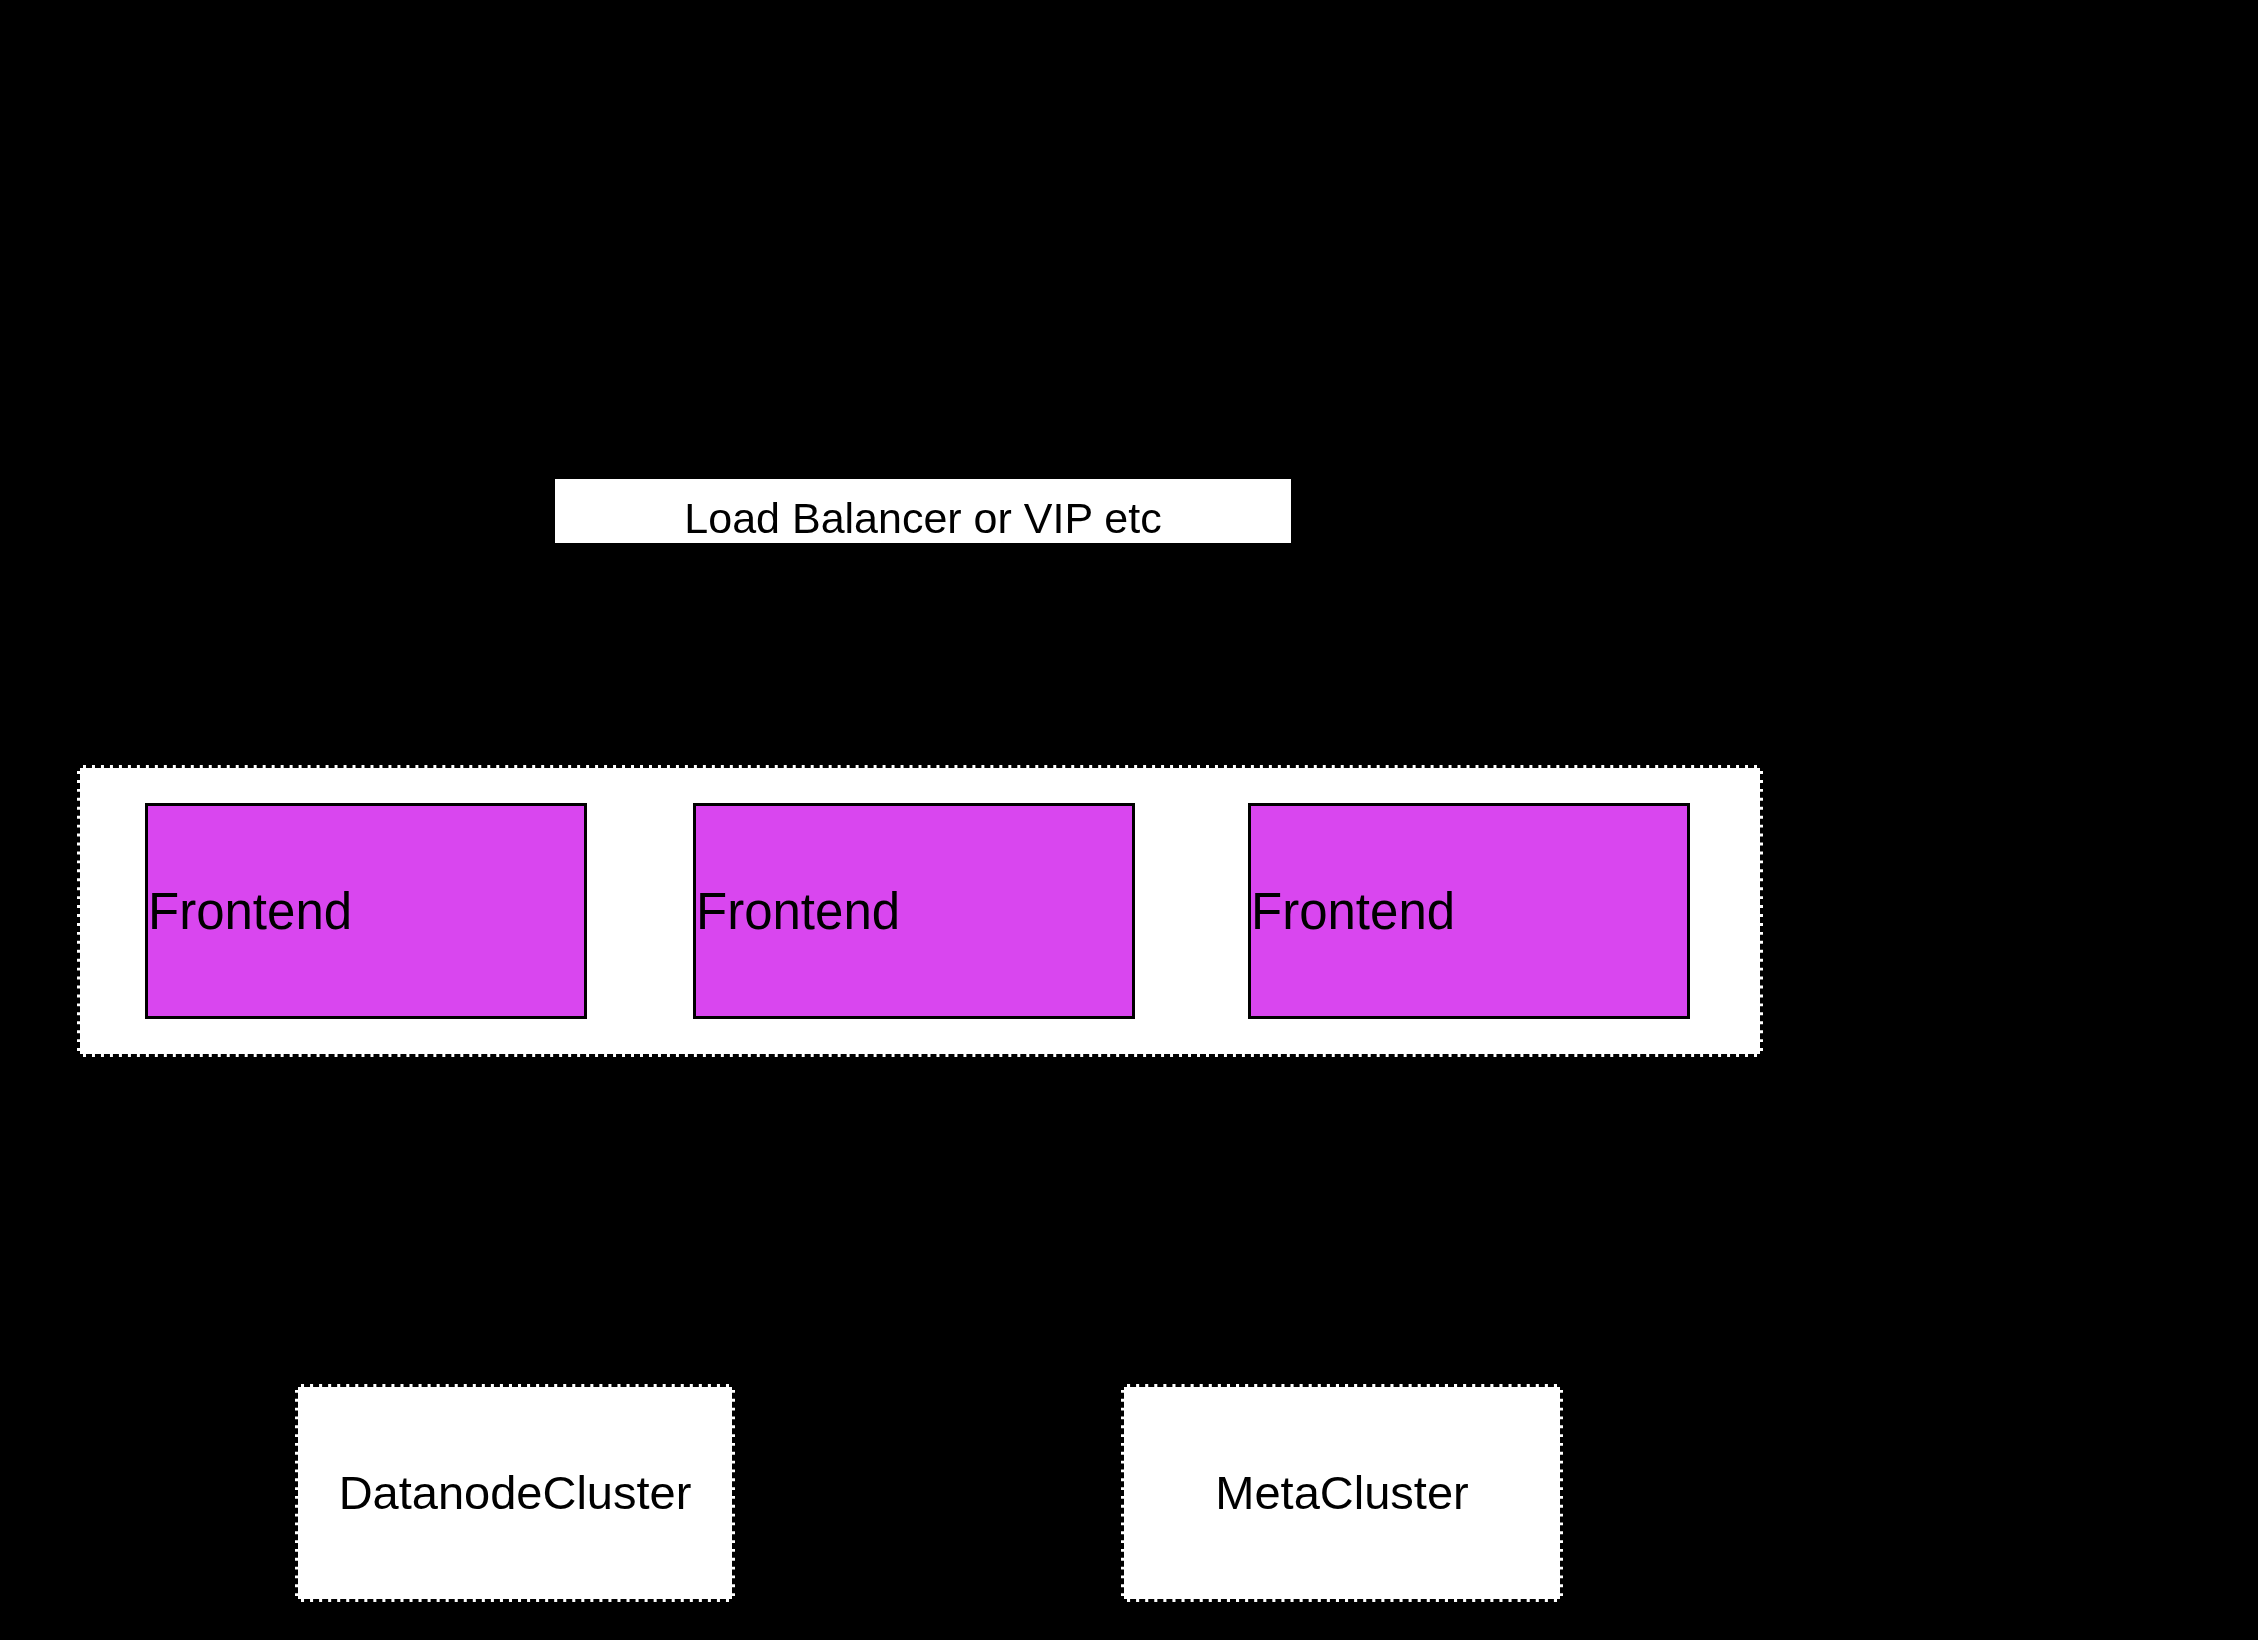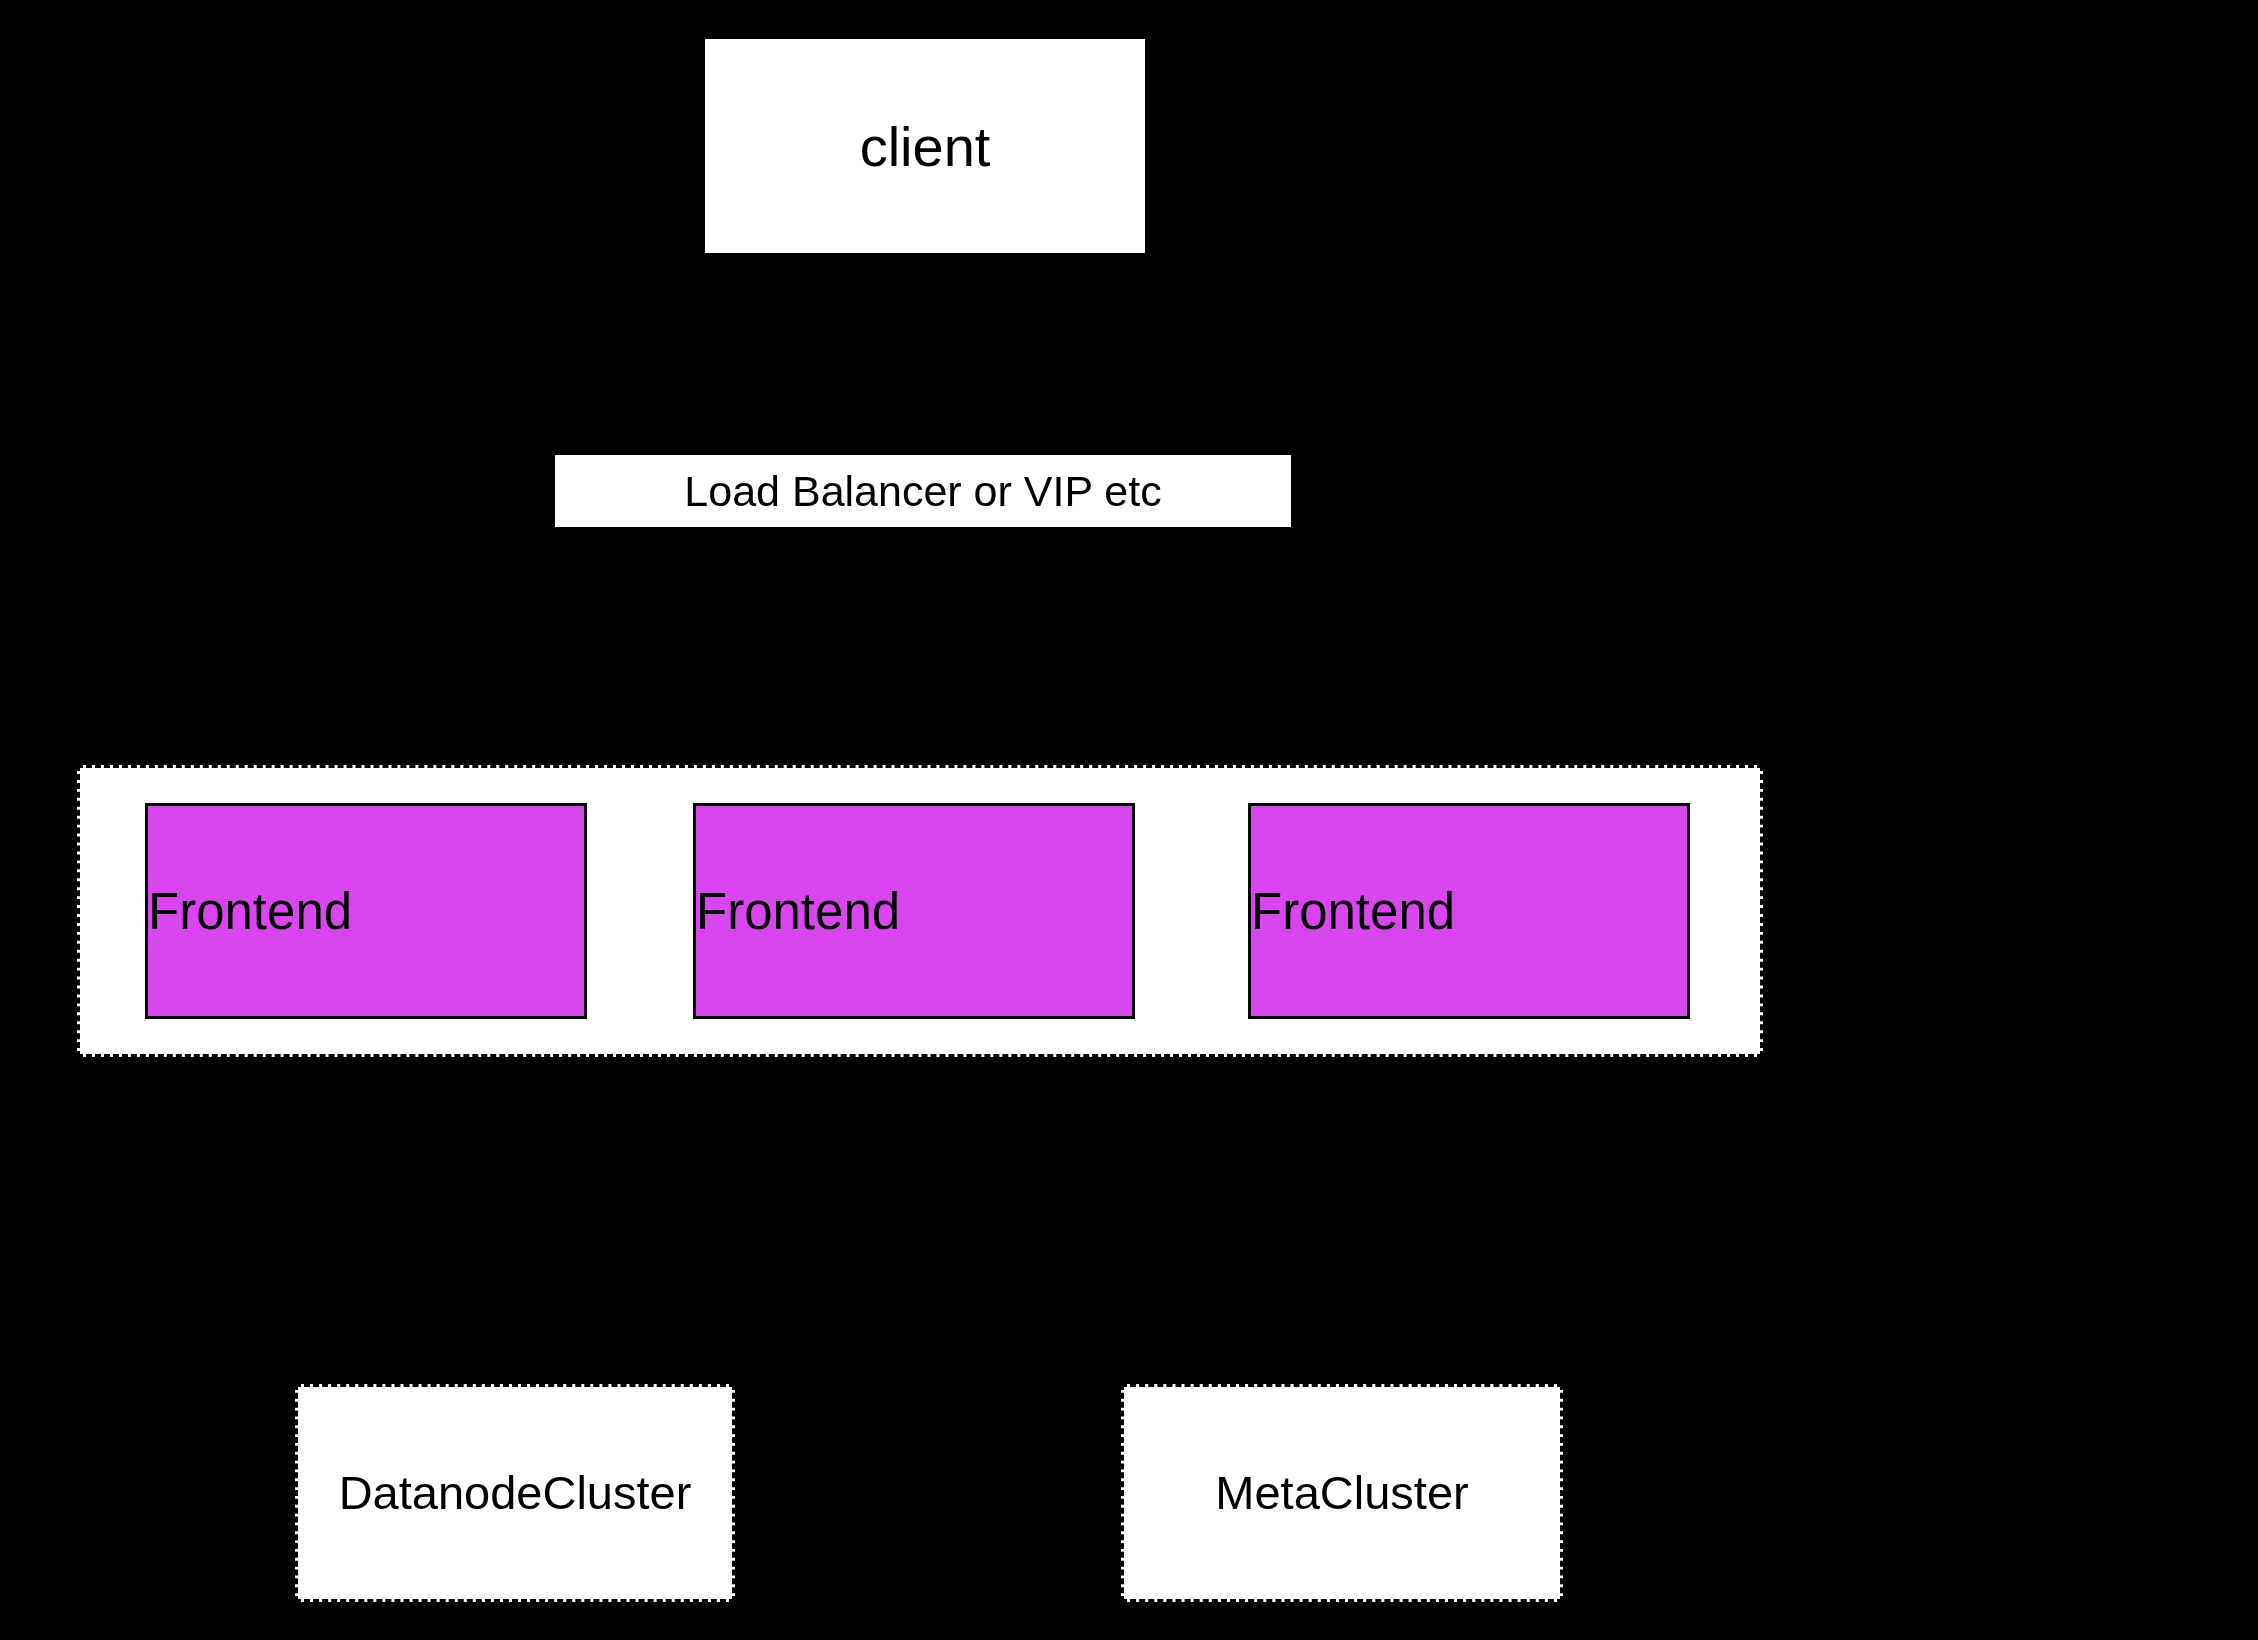--- a/index.html
+++ b/index.html
@@ -30,24 +30,25 @@
   .client-box {
     left: 705px;
     top: 39px;
     width: 440px;
     height: 214px;
     font-size: 56px;
   }
   
   .lb-box {
     left: 555px;
-    top: 455px;
+    top: 479px;
     width: 736px;
-    height: 72px;
+    height: 64px;
     font-size: 43px;
+    align-items: flex-end;
   }
   
   .frontend-group {
     position: absolute;
     left: 77px;
     top: 765px;
     width: 1686px;
     height: 292px;
     background: #ffffff;
     border: 3.6px dashed #000000;
@@ -87,23 +88,20 @@
     top: 1384px;
     width: 442px;
     height: 218px;
   }
 </style>
 </head>
 <body>
 
 <div id="canvas">
 
-  <div class="node client-box">
-    <span>client</span>
-  </div>
 
   <div class="node lb-box">
     <span>Load Balancer or VIP etc</span>
   </div>
 
   <div class="frontend-group">
     <div class="frontend-box frontend-1">
       <span>Frontend</span>
     </div>
     <div class="frontend-box frontend-2">

